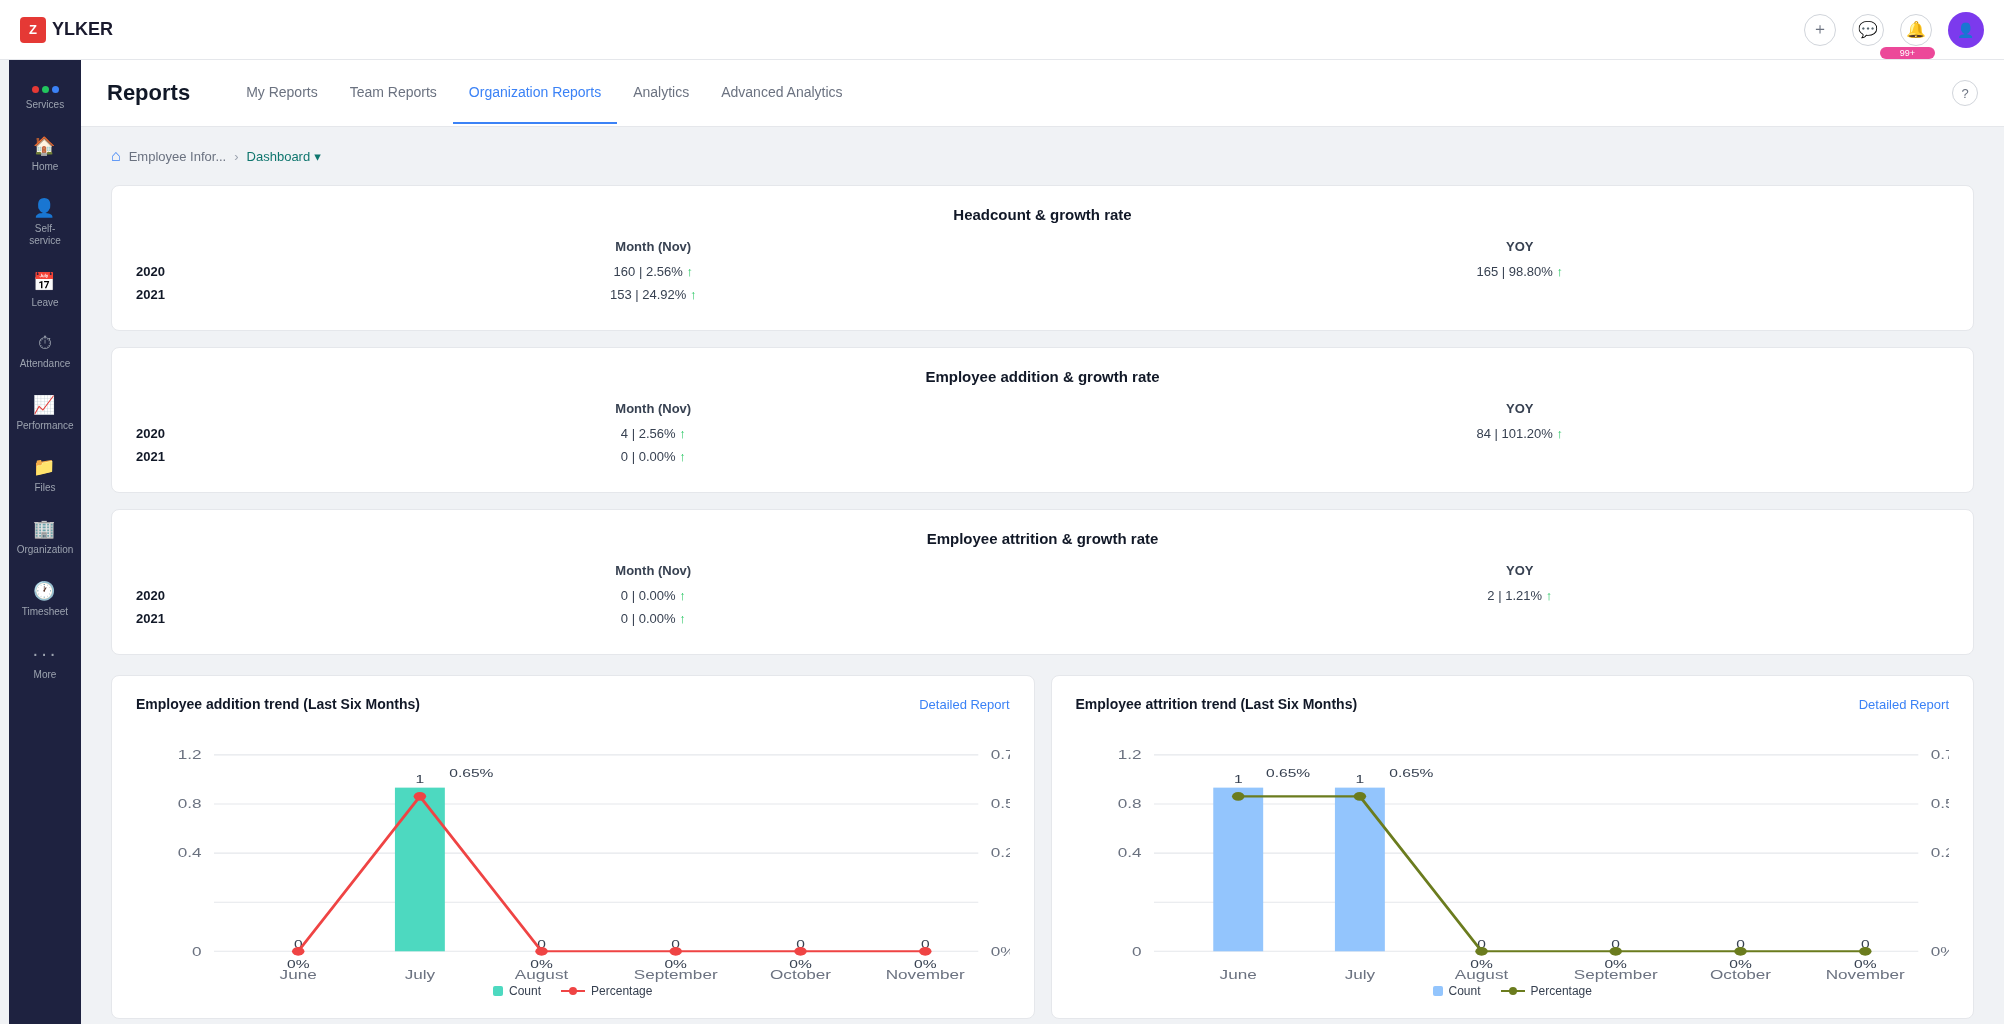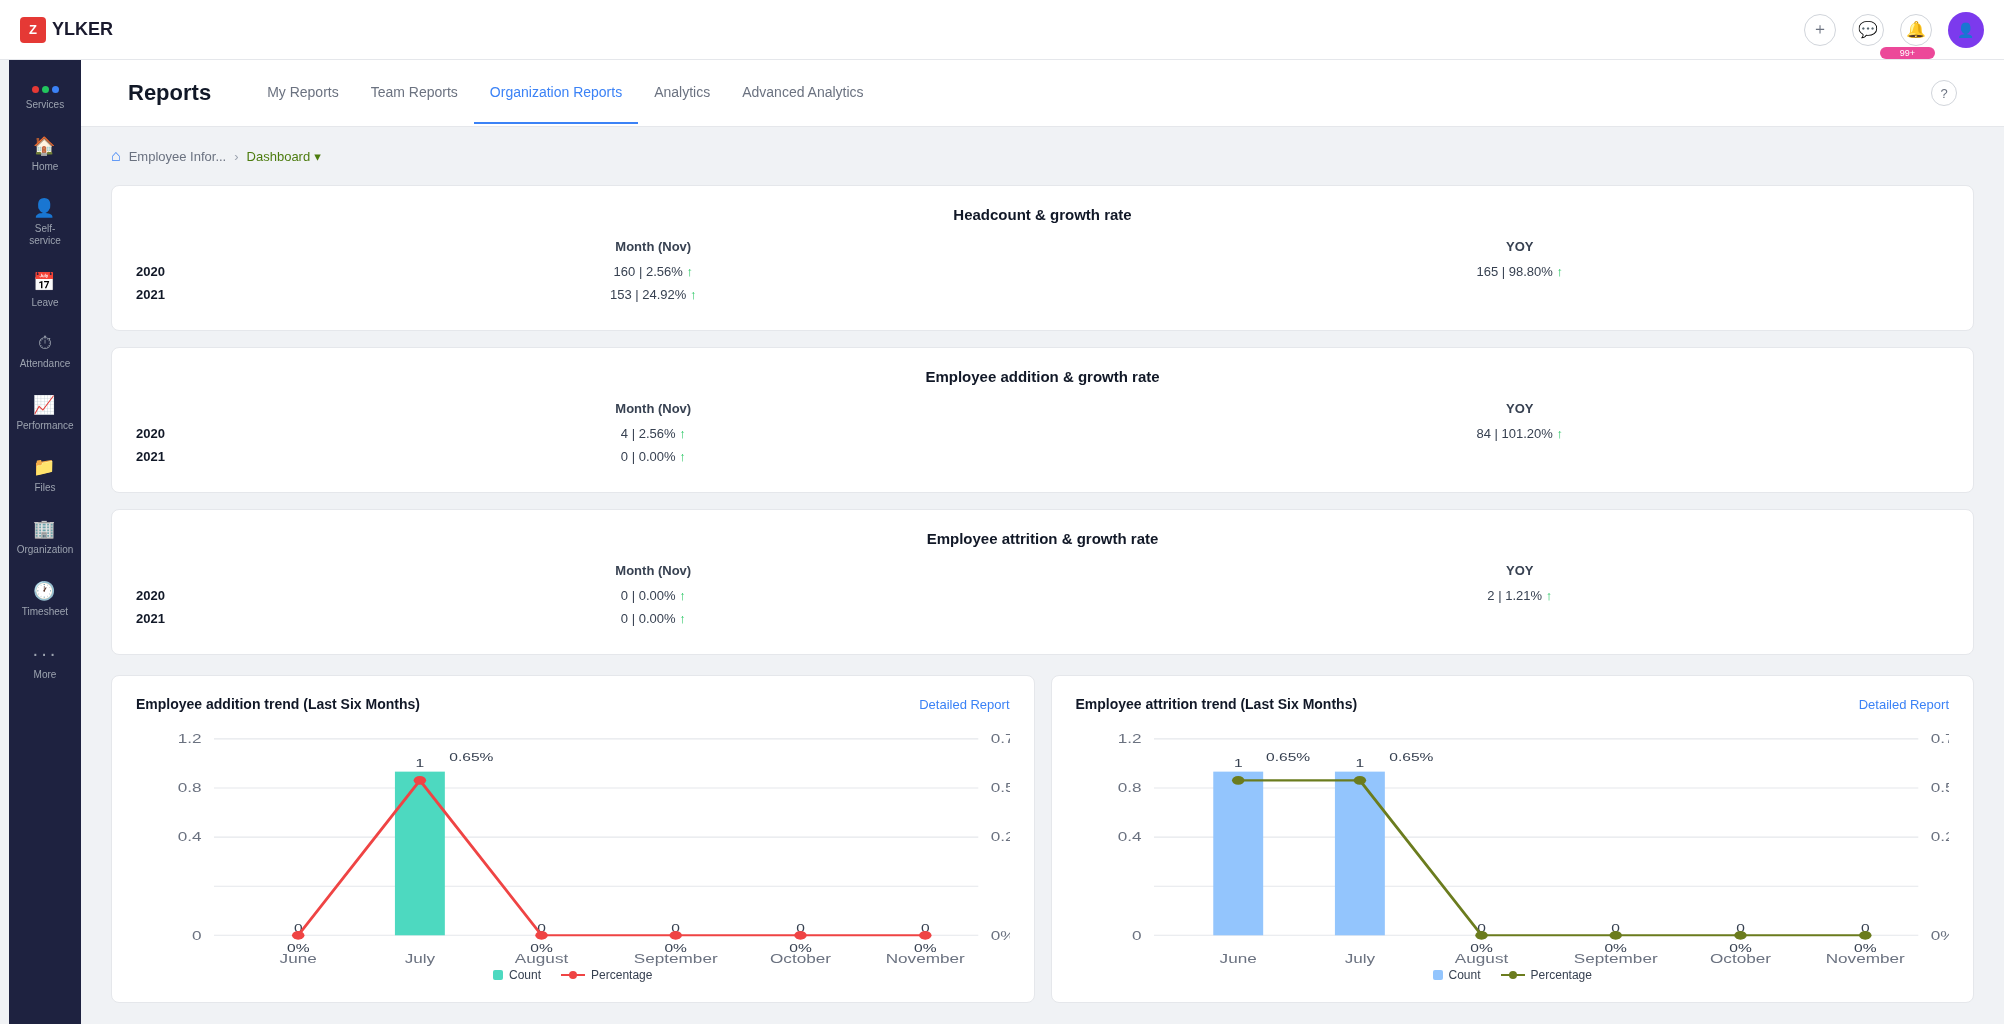--- a/index.html
+++ b/index.html
@@ -22,53 +22,53 @@
     .sidebar-item { display: flex; flex-direction: column; align-items: center; gap: 4px; padding: 10px 8px; border-radius: 8px; cursor: pointer; color: #9ca3af; width: 64px; }
     .sidebar-icon { font-size: 18px; }
     .sidebar-label { font-size: 10px; text-align: center; line-height: 1.2; }
     .sidebar-dots { display: flex; gap: 3px; margin-bottom: 2px; }
     .sidebar-dot { width: 7px; height: 7px; border-radius: 50%; }
 
     
     .content-area { flex: 1; background: #f0f2f5; overflow-y: auto; }
 
     
-    .reports-header { background: #fff; padding: 0 47px; border-bottom: 1px solid #e5e7eb; display: flex; align-items: center; gap: 40px; }
+    .reports-header { background: #fff; padding: 0 26px; border-bottom: 1px solid #e5e7eb; display: flex; align-items: center; gap: 40px; }
     .reports-title { font-size: 22px; font-weight: 600; color: #111827; padding: 20px 0; flex-shrink: 0; }
     .reports-tabs { display: flex; gap: 0; flex: 1; }
     .reports-tab { padding: 22px 16px; font-size: 14px; color: #6b7280; cursor: pointer; border-bottom: 2px solid transparent; white-space: nowrap; }
     .reports-tab.active { color: #3b82f6; border-bottom: 2px solid #3b82f6; font-weight: 500; }
     .reports-help { margin-left: auto; width: 26px; height: 26px; border: 1px solid #d1d5db; border-radius: 50%; display: flex; align-items: center; justify-content: center; font-size: 13px; color: #6b7280; cursor: pointer; flex-shrink: 0; align-self: center; }
 
     
     .inner-content { padding: 20px 30px; }
 
     
     .breadcrumb { display: flex; align-items: center; gap: 8px; font-size: 13px; color: #6b7280; margin-bottom: 20px; }
     .breadcrumb-home { color: #3b82f6; font-size: 16px; cursor: pointer; }
     .breadcrumb-sep { color: #9ca3af; }
     .breadcrumb-item { color: #6b7280; cursor: pointer; }
-    .breadcrumb-current { display: flex; align-items: center; gap: 4px; cursor: pointer; color: #4d7c0f; font-weight: 500; }
+    .breadcrumb-current { display: flex; align-items: center; gap: 4px; cursor: pointer; color: #0f766e; font-weight: 500; }
 
     
     .summary-cards { display: grid; grid-template-columns: 1fr; gap: 16px; margin-bottom: 20px; }
     .summary-card { background: #fff; border-radius: 8px; padding: 20px 24px; border: 1px solid #e5e7eb; }
     .card-title { font-size: 15px; font-weight: 600; color: #111827; text-align: center; margin-bottom: 16px; }
     .card-table { width: 100%; }
     .card-table-header { display: grid; grid-template-columns: 80px 1fr 1fr; gap: 8px; margin-bottom: 10px; }
     .card-table-row { display: grid; grid-template-columns: 80px 1fr 1fr; gap: 8px; margin-bottom: 8px; align-items: center; }
     .col-header { font-size: 13px; font-weight: 700; color: #374151; text-align: center; }
     .col-year { font-size: 13px; font-weight: 700; color: #111827; }
     .col-val { font-size: 13px; color: #374151; text-align: center; }
     .trend-up { color: #22c55e; }
 
     
     .charts-row { display: grid; grid-template-columns: 1fr 1fr; gap: 16px; }
     .chart-card { background: #fff; border-radius: 8px; padding: 20px 24px; border: 1px solid #e5e7eb; }
-    .chart-header { display: flex; align-items: center; justify-content: space-between; margin-bottom: 16px; }
+    .chart-header { display: flex; align-items: center; justify-content: space-between; margin-bottom: 32px; }
     .chart-title { font-size: 14px; font-weight: 600; color: #111827; }
     .detailed-report-link { font-size: 13px; color: #3b82f6; cursor: pointer; }
     .chart-container { position: relative; width: 100%; height: 240px; }
     .chart-legend { display: flex; gap: 20px; margin-top: 0; justify-content: center; }
     .legend-item { display: flex; align-items: center; gap: 6px; font-size: 12px; color: #374151; }
     .legend-dot { width: 10px; height: 10px; border-radius: 2px; }
   </style>
 </head>
 <body>
 

